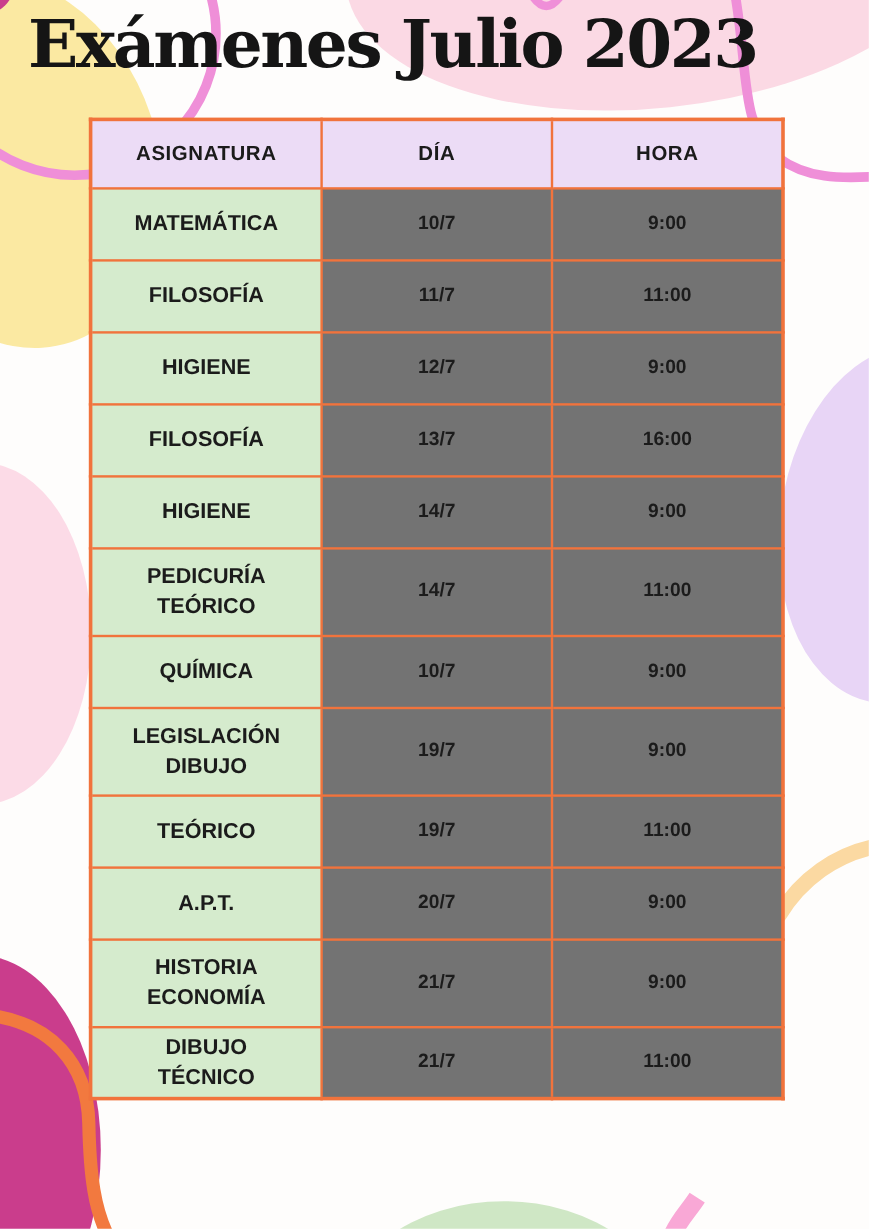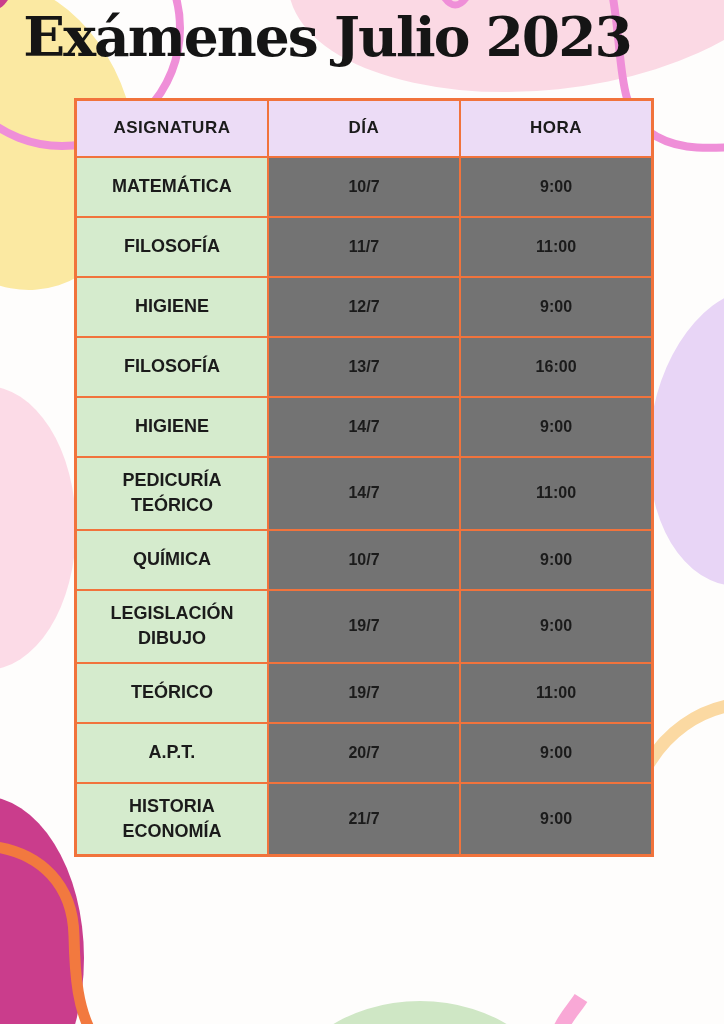--- a/index.html
+++ b/index.html
@@ -149,14 +149,19 @@
     <tr>
       <td class="subject-cell">A.P.T.</td>
       <td class="day-cell">20/7</td>
       <td class="time-cell">9:00</td>
     </tr>
     <tr class="tall">
       <td class="subject-cell">HISTORIA ECONOMÍA</td>
       <td class="day-cell">21/7</td>
       <td class="time-cell">9:00</td>
     </tr>
+    <tr>
+      <td class="subject-cell">DIBUJO TÉCNICO</td>
+      <td class="day-cell">21/7</td>
+      <td class="time-cell">11:00</td>
+    </tr>
   </tbody>
 </table>
 
 </body></html>

